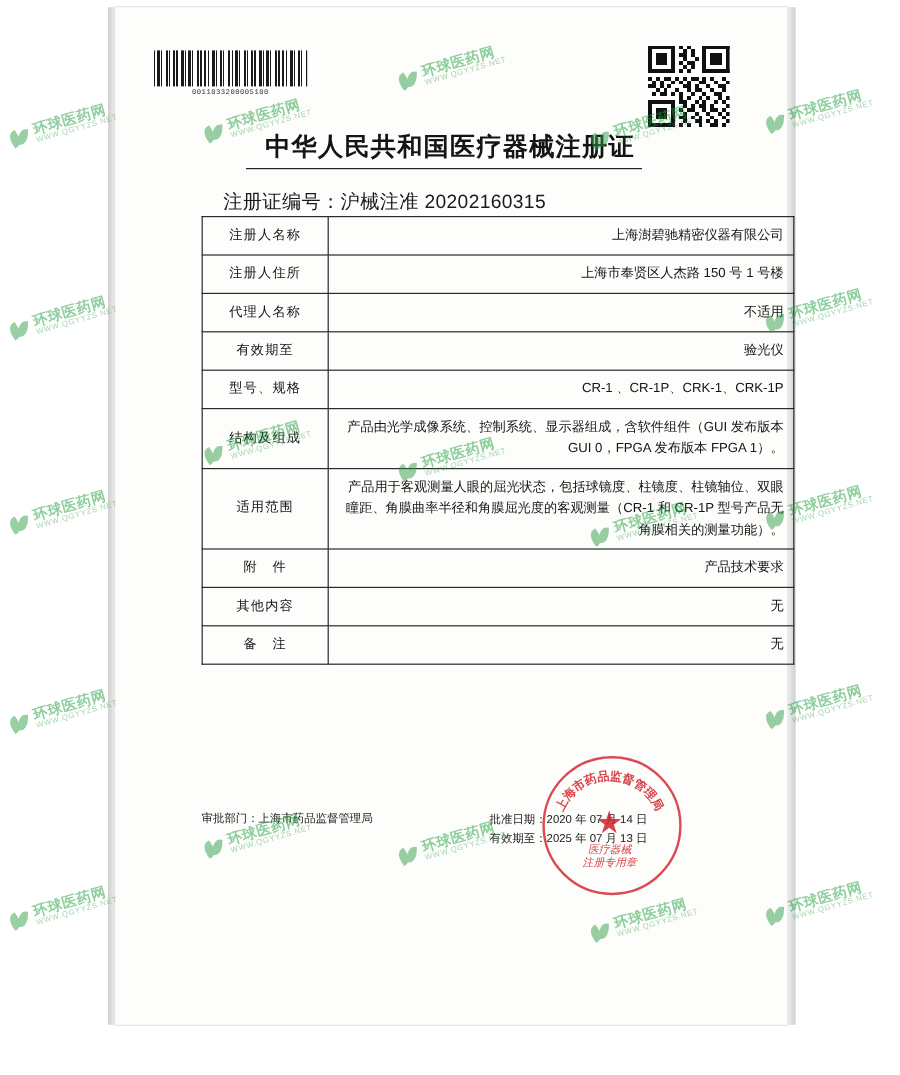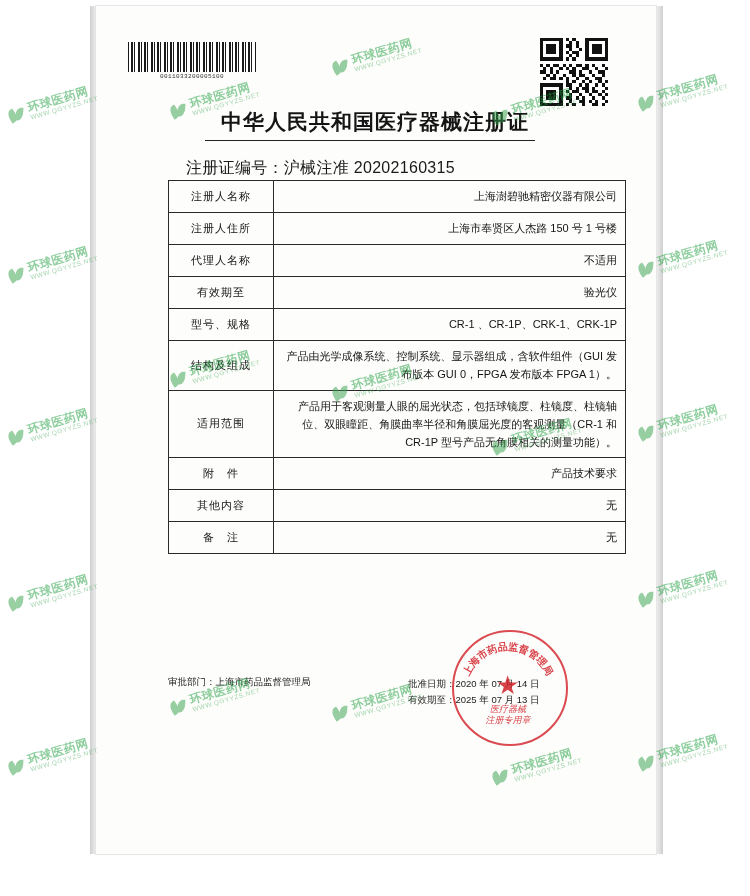--- a/index.html
+++ b/index.html
@@ -114,21 +114,21 @@
     font-size: 16px;
     color: #1a1a1a;
     letter-spacing: 0.3px;
   }
 
   
   table.main {
     position: absolute;
     left: 168px;
     top: 180px;
-    width: 458px;
+    width: 494px;
     border-collapse: collapse;
     table-layout: fixed;
   }
   table.main td {
     border: 1px solid #2a2a2a;
     font-size: 11px;
     color: #141414;
     line-height: 1.55;
     padding: 7px 8px;
     vertical-align: middle;

